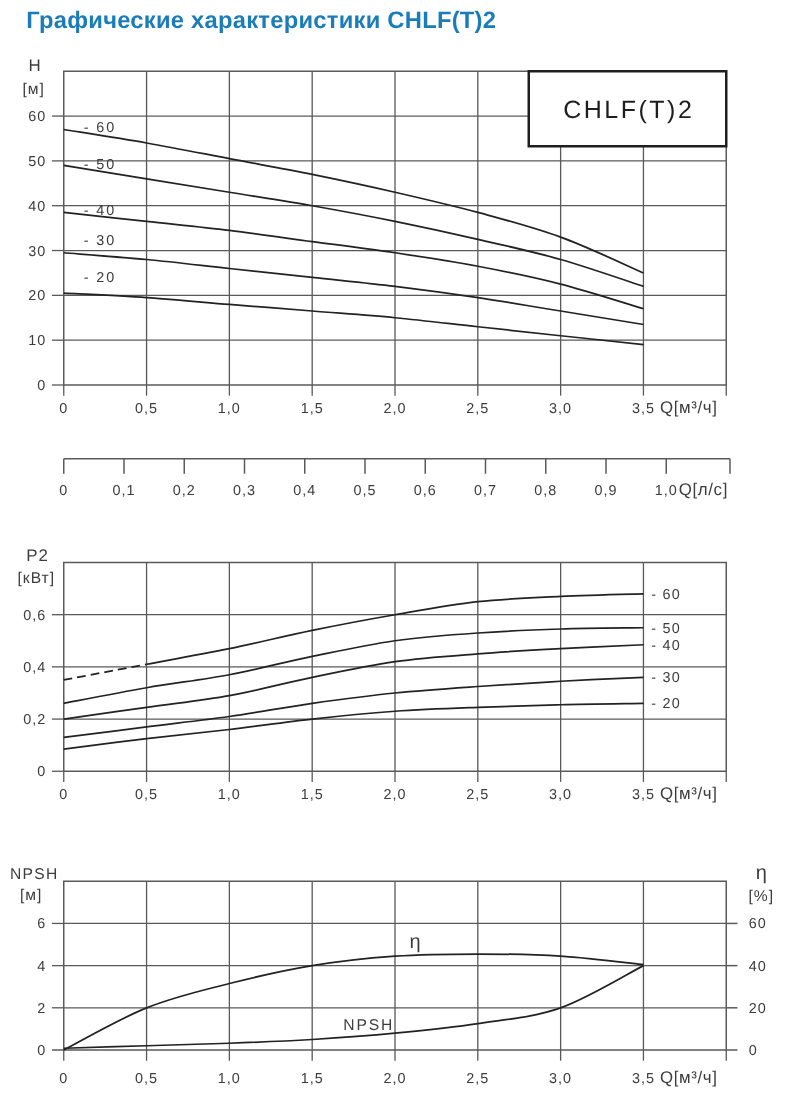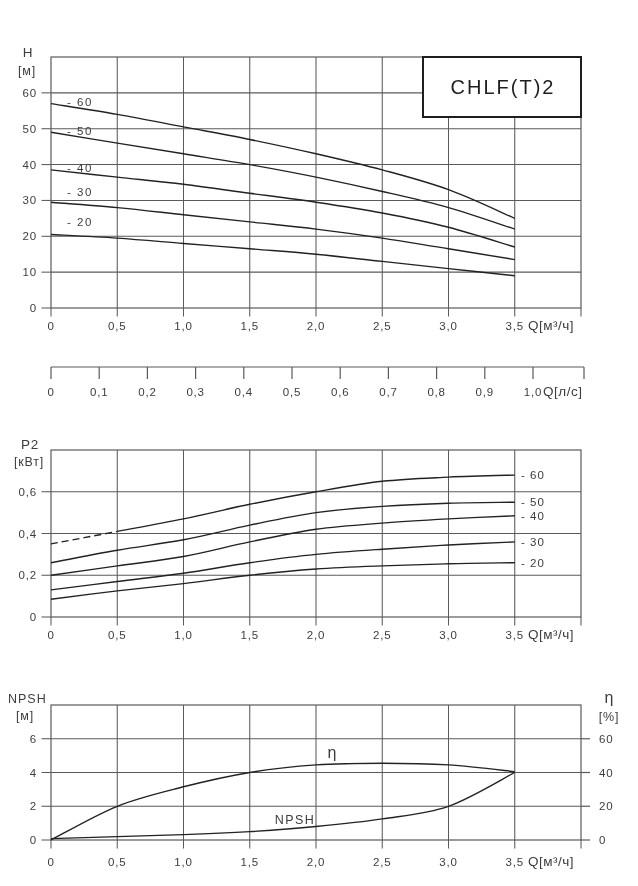--- a/index.html
+++ b/index.html
@@ -7,20 +7,21 @@
   .page{position:relative;width:638px;height:886px;background:#fff;overflow:hidden;}
   .page-title{position:absolute;left:21px;top:6px;font-size:19px;font-weight:700;
               letter-spacing:.2px;color:#1b7cba;}
   svg{position:absolute;left:0;top:0;}
   svg text{font-family:"Liberation Sans",sans-serif;}
 </style>
 </head>
 <body>
 
 <div class="page">
+  <div class="page-title">Графические характеристики CHLF(T)2</div>
   <svg id="charts" width="638" height="886" viewBox="0 0 638 886">
       <g>
         <line x1="117.25" y1="57" x2="117.25" y2="308" stroke="#5a5a5a" stroke-width="1.05"></line>
         <line x1="183.5" y1="57" x2="183.5" y2="308" stroke="#5a5a5a" stroke-width="1.05"></line>
         <line x1="249.75" y1="57" x2="249.75" y2="308" stroke="#5a5a5a" stroke-width="1.05"></line>
         <line x1="316" y1="57" x2="316" y2="308" stroke="#5a5a5a" stroke-width="1.05"></line>
         <line x1="382.25" y1="57" x2="382.25" y2="308" stroke="#5a5a5a" stroke-width="1.05"></line>
         <line x1="448.5" y1="57" x2="448.5" y2="308" stroke="#5a5a5a" stroke-width="1.05"></line>
         <line x1="514.75" y1="57" x2="514.75" y2="308" stroke="#5a5a5a" stroke-width="1.05"></line>
         <line x1="51" y1="272.14285714285717" x2="581" y2="272.14285714285717" stroke="#5a5a5a" stroke-width="1.05"></line>

